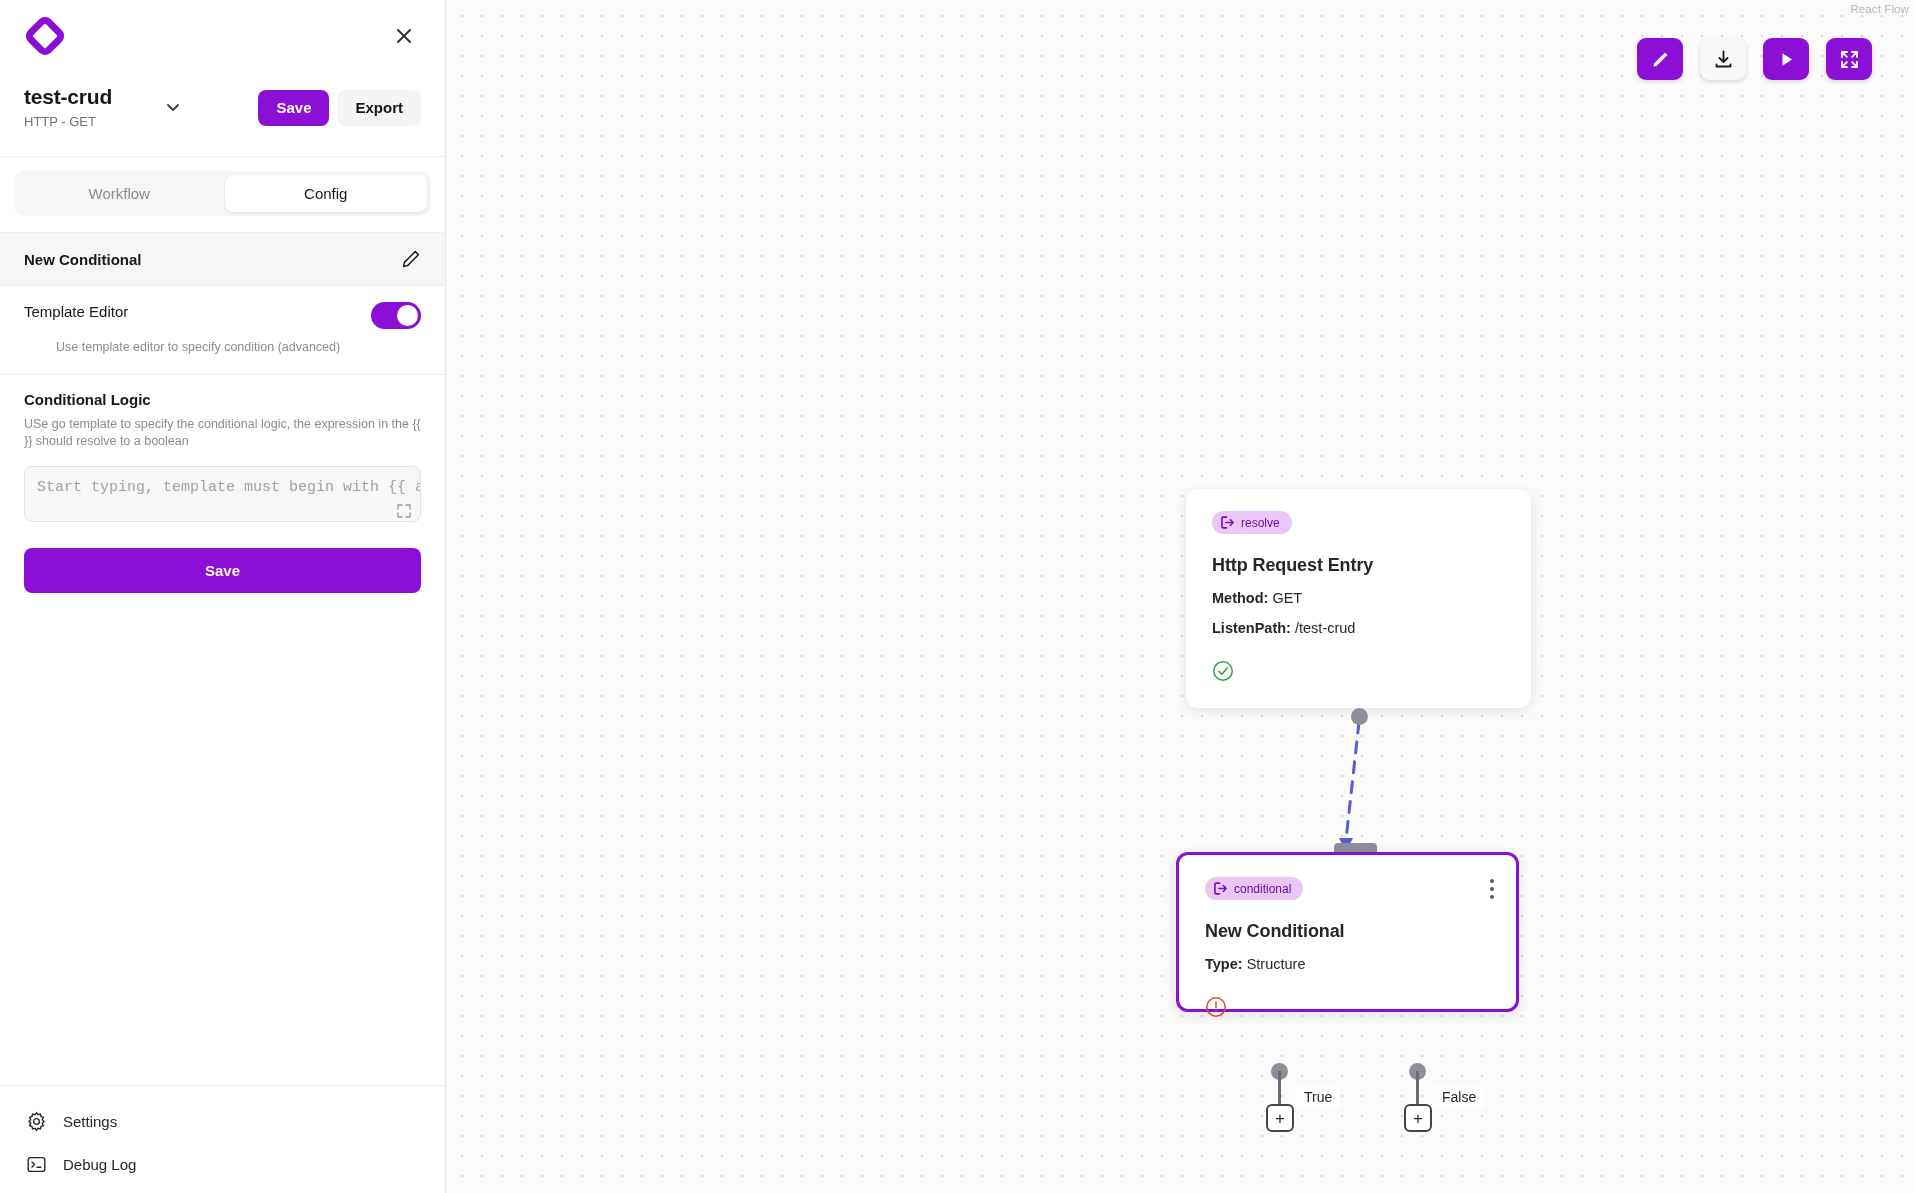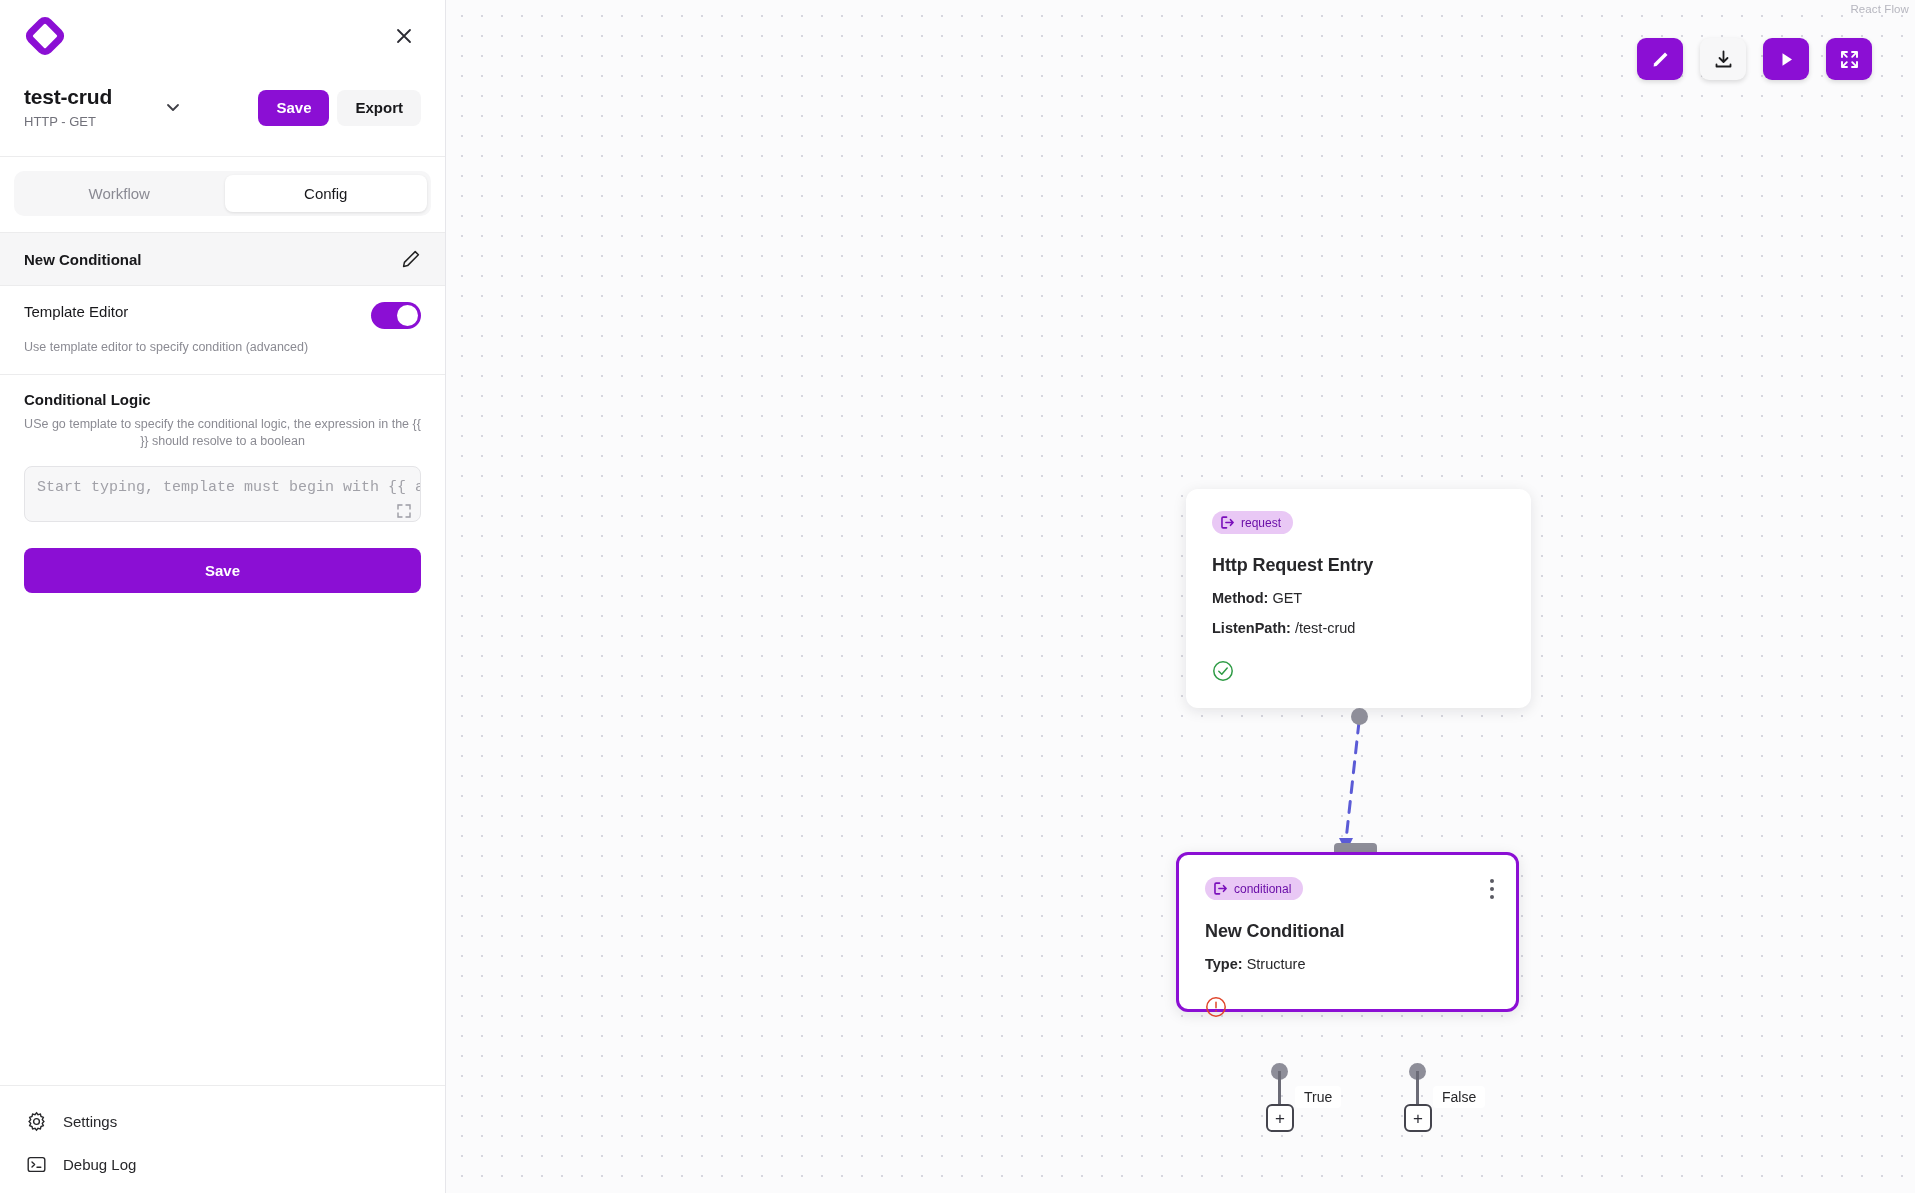--- a/index.html
+++ b/index.html
@@ -71,34 +71,34 @@
     padding: 16px 24px; display: flex; align-items: center; justify-content: space-between;
   }
   .sec-head-title { font-size: 15px; font-weight: 700; color: #18181b; }
   .pencil-small { width: 20px; height: 20px; color: #222; cursor: pointer; }
   .pencil-small svg { width: 20px; height: 20px; display:block; }
 
   
   .row { padding: 16px 24px 18px 24px; border-bottom: 1px solid #ececed; }
   .row-head { display: flex; align-items: flex-start; justify-content: space-between; }
   .row-title { font-size: 15px; font-weight: 400; color: #18181b; line-height: 20px; }
-  .row-desc { font-size: 12.5px; color: #8b8b93; margin-top: 10px; line-height: 17px; }
+  .row-desc { font-size: 12.5px; color: #8b8b93; margin-top: 10px; line-height: 17px; margin-left: 32px; }
   .toggle {
     width: 50px; height: 27px; border-radius: 14px; background: #8b0fd4;
     position: relative; cursor: pointer; flex: none;
   }
   .toggle .knob {
     position: absolute; top: 3px; right: 3px; width: 21px; height: 21px;
     border-radius: 50%; background: #fff;
   }
 
   
   .block { padding: 16px 24px 0 24px; }
   .block-title { font-size: 15px; font-weight: 700; color: #18181b; }
-  .block-desc { font-size: 12.5px; color: #8b8b93; margin-top: 8px; line-height: 17px; max-width: 420px; text-align: center; }
+  .block-desc { font-size: 12.5px; color: #8b8b93; margin-top: 8px; line-height: 17px; max-width: 420px; }
   .ta-wrap { position: relative; margin-top: 16px; }
   .ta {
     width: 100%; height: 56px; border: 1px solid #e4e4e7; border-radius: 8px;
     background: #f7f7f8; resize: none; padding: 10px 12px;
     font-family: "Liberation Mono", monospace; font-size: 15px; color: #3f3f46;
     overflow: hidden; white-space: pre; line-height: 22px;
   }
   .ta::placeholder { color: #a1a1a8; }
   .ta-expand {
     position: absolute; right: 10px; bottom: 8px; width: 14px; height: 14px;
@@ -332,21 +332,21 @@
       <path d="M893 838 L900 852 L907 838 Z" fill="#5b5bd6"></path>
     </svg>
 
     <div class="node node-req">
       <div class="node-pad">
         <span class="badge">
           <svg viewBox="0 0 16 16" fill="none" stroke="currentColor" stroke-width="1.7" stroke-linecap="round" stroke-linejoin="round">
             <path d="M7 2.3 H3.3 A1.2 1.2 0 0 0 2.1 3.5 V12.5 A1.2 1.2 0 0 0 3.3 13.7 H7"></path>
             <path d="M11.2 5 L14 8 L11.2 11 M14 8 H6.3"></path>
           </svg>
-          <span>request</span>
+          <span>resolve</span>
         </span>
         <div class="node-title">Http Request Entry</div>
         <div class="node-kv">
           <b>Method:</b>
           <span>GET</span>
         </div>
         <div class="node-kv">
           <b>ListenPath:</b>
           <span>/test-crud</span>
         </div>

